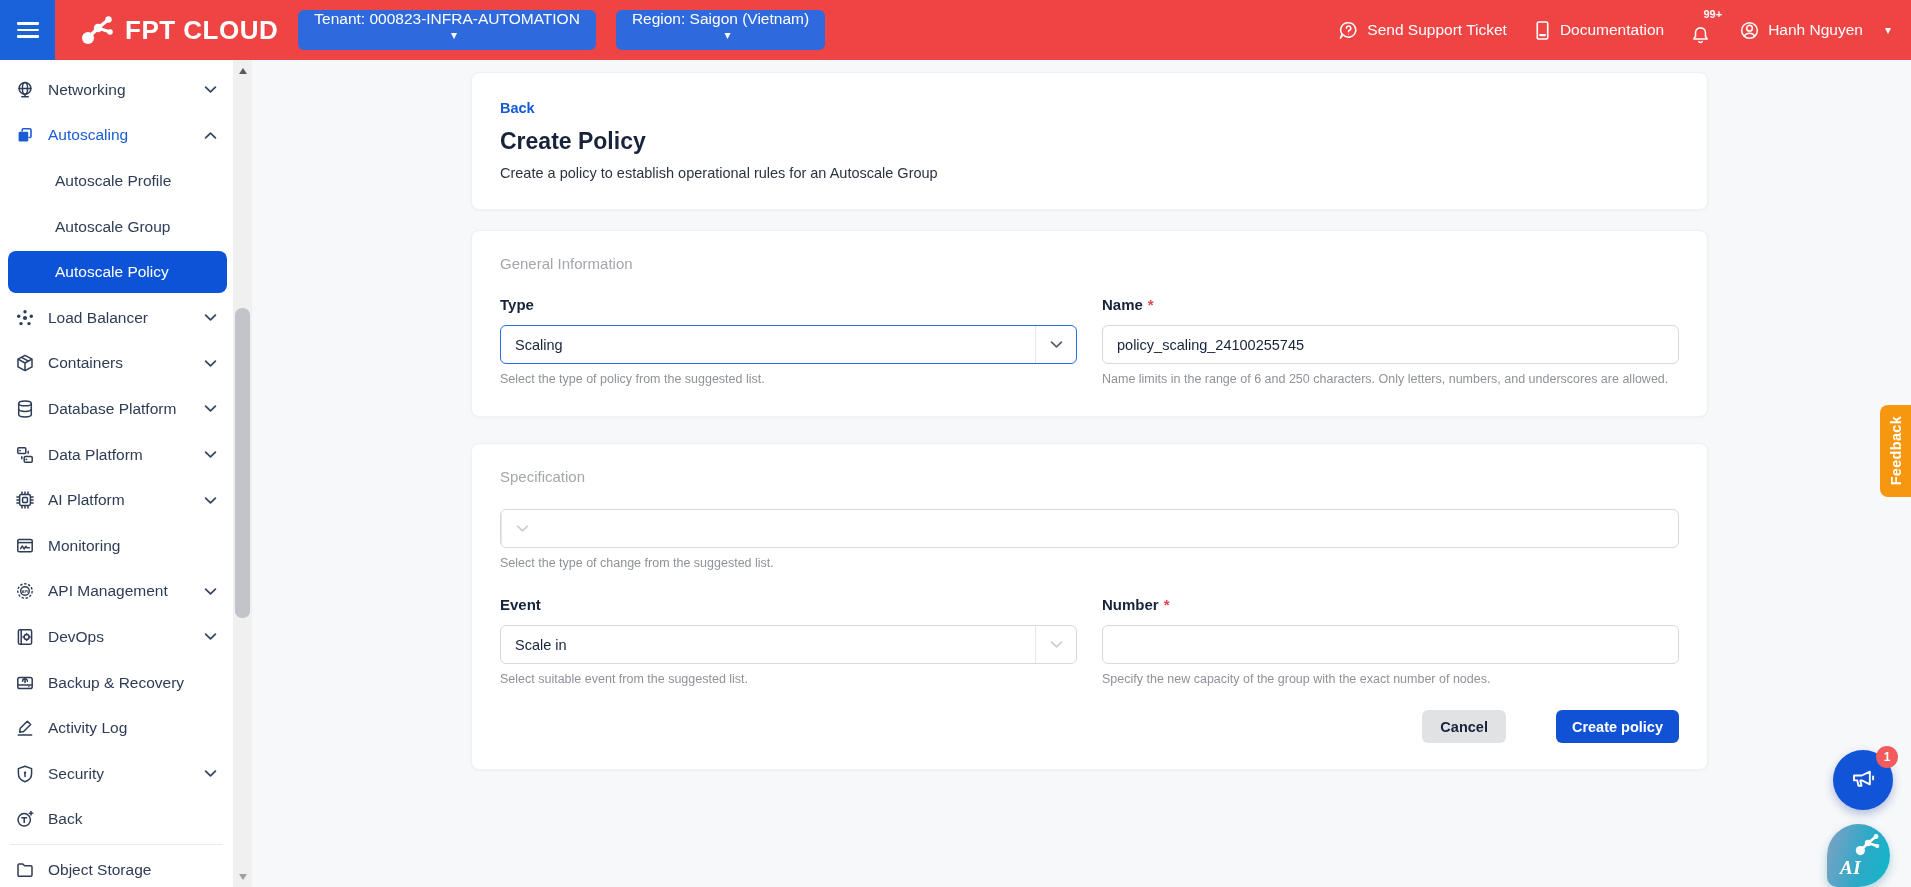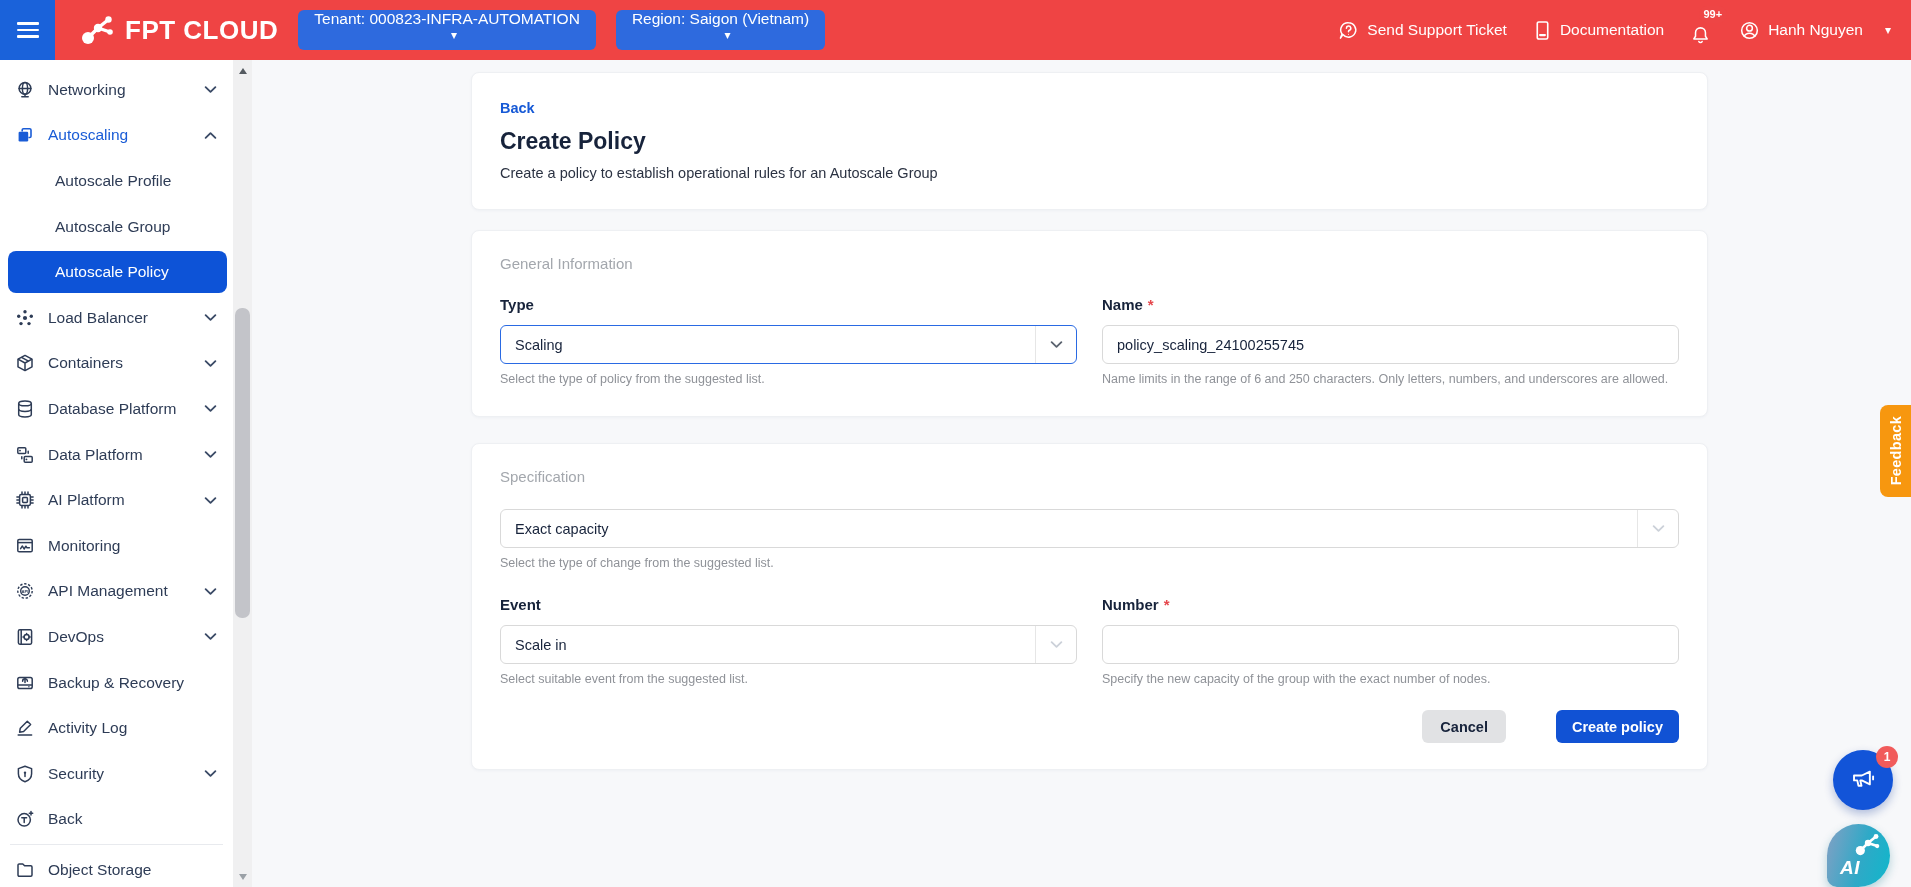--- a/index.html
+++ b/index.html
@@ -81,21 +81,21 @@
   .btn.primary { background:#1152d4; color:#fff; padding:0 16px; }
 
   
   .feedback { position:absolute; right:0; top:405px; width:31px; height:92px; background:#f7970f; border-radius:8px 0 0 8px; display:flex; align-items:center; justify-content:center; cursor:pointer; z-index:40; }
   .feedback span { writing-mode:vertical-rl; transform:rotate(180deg); color:#fff; font-size:14.5px; font-weight:700; letter-spacing:0.3px; }
 
   
   .float-btn { position:absolute; border:none; cursor:pointer; z-index:40; }
   .announce { left:1833px; top:750px; width:60px; height:60px; border-radius:50%; background:#1254d8; display:flex; align-items:center; justify-content:center; color:#fff; box-shadow:0 4px 10px rgba(10,50,150,0.3); }
   .fbadge { position:absolute; top:-4px; right:-5px; width:22px; height:22px; border-radius:50%; background:#f15b5b; color:#fff; font-size:12px; font-weight:700; display:flex; align-items:center; justify-content:center; }
-  .ai { left:1827px; top:824px; width:63px; height:63px; border-radius:32px 32px 32px 10px; background:linear-gradient(105deg,#84a0c4 0%,#2fa9c7 55%,#0fb7cb 100%); box-shadow:0 4px 10px rgba(20,120,140,0.3); overflow:hidden; }
+  .ai { left:1827px; top:824px; width:63px; height:63px; border-radius:32px 32px 32px 10px; background:linear-gradient(105deg,#84a0c4 0%,#2fa9c7 55%,#0fb7cb 100%); box-shadow:0 4px 10px rgba(20,120,140,0.3); overflow:hidden;font-family:Liberation Serif, serif; }
   .ai-mol { position:absolute; top:9px; right:9px; color:#fff; }
   .ai-mol svg { width:26px; height:23px; }
   .ai-text { position:absolute; left:13px; bottom:8px; color:#fff; font-size:19px; font-weight:800; font-style:italic; letter-spacing:0.5px; }
 </style>
 </head>
 <body>
 
 <header class="header">
   <button class="burger">
     <span class="hamburger">
@@ -432,21 +432,20 @@
           </label>
           <input class="tinput" type="text" value="policy_scaling_24100255745" style="">
           <p class="fhelp">Name limits in the range of 6 and 250 characters. Only letters, numbers, and underscores are allowed.</p>
         </div>
       </div>
     </section>
 
     <section class="card spec-card">
       <h2 class="sect">Specification</h2>
       <div class="select">
-        <span class="sval">Exact capacity</span>
         <span class="sdiv"></span>
         <span class="schev light">
             <svg viewBox="0 0 12 8" width="13" height="9" fill="none" stroke="currentColor" stroke-width="1.7" stroke-linecap="round" stroke-linejoin="round">
               <path d="M1.5 1.8 6 6.2l4.5-4.4"></path>
             </svg>
           </span>
       </div>
       <p class="fhelp">Select the type of change from the suggested list.</p>
 
       <div class="grid2 mt">

